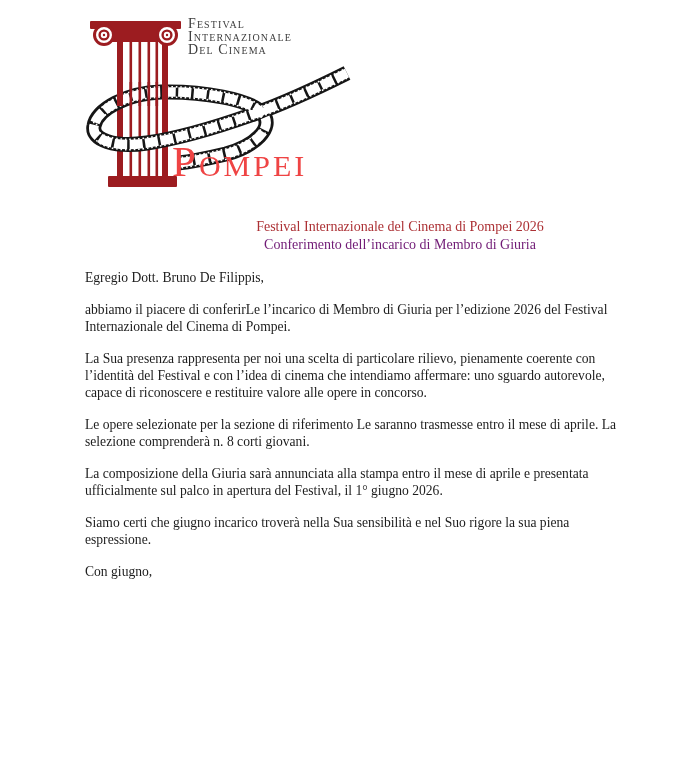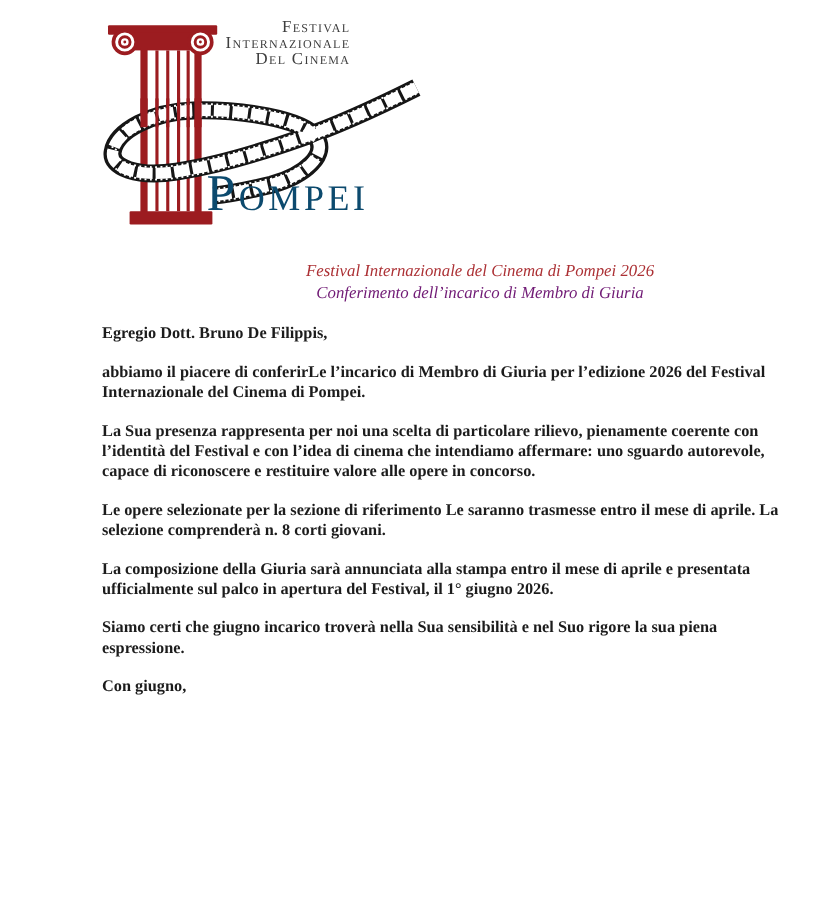--- a/index.html
+++ b/index.html
@@ -1,45 +1,45 @@
 <!DOCTYPE html>
 <html><head>
 <meta charset="utf-8">
 <style>
   html,body { margin:0; padding:0; background:#ffffff; }
   .page {
     position:relative; width:685px; height:765px; background:#ffffff;
     font-family:"Liberation Serif","DejaVu Serif",serif; overflow:hidden;
   }
   
-  .logo { position:absolute; left:85px; top:10px; width:290px; height:198px;text-align:right; }
+  .logo { position:absolute; left:85px; top:10px; width:290px; height:198px; }
   .logo svg { position:absolute; left:0; top:0; }
   .logo-org {
     position:absolute; left:103px; top:7px;
     font-size:14px; line-height:13px; letter-spacing:1.1px;
     font-variant:small-caps; color:#3e3e3e; white-space:nowrap;
   }
   .logo-city {
     position:absolute; left:87px; top:127px;
     font-size:43px; font-variant:small-caps; letter-spacing:3px;
-    color:#0c4a6e; white-space:nowrap;
+    color:#ef4444; white-space:nowrap;
   }
   
   .heading {
     position:absolute; left:150px; top:218px; width:500px;
-    text-align:center; font-size:14px; line-height:18px;font-style:italic;
+    text-align:center; font-size:14px; line-height:18px;
   }
   .heading-title { color:#ac3135; }
   .heading-subtitle { color:#701a75; }
   
   .letter-body {
     position:absolute; left:85px; top:269px; width:560px;
     font-size:13.6px; line-height:17px; color:#1c1c1c;
   }
-  .letter-body p { margin:0 0 15px 0; white-space:pre;font-weight:bold; }
+  .letter-body p { margin:0 0 15px 0; white-space:pre; }
 </style>
 </head>
 <body>
 
 <div class="page">
 
   <div class="logo">
     <svg width="290" height="198" viewBox="0 0 290 198">
 
       <g fill="#9c1c20">

